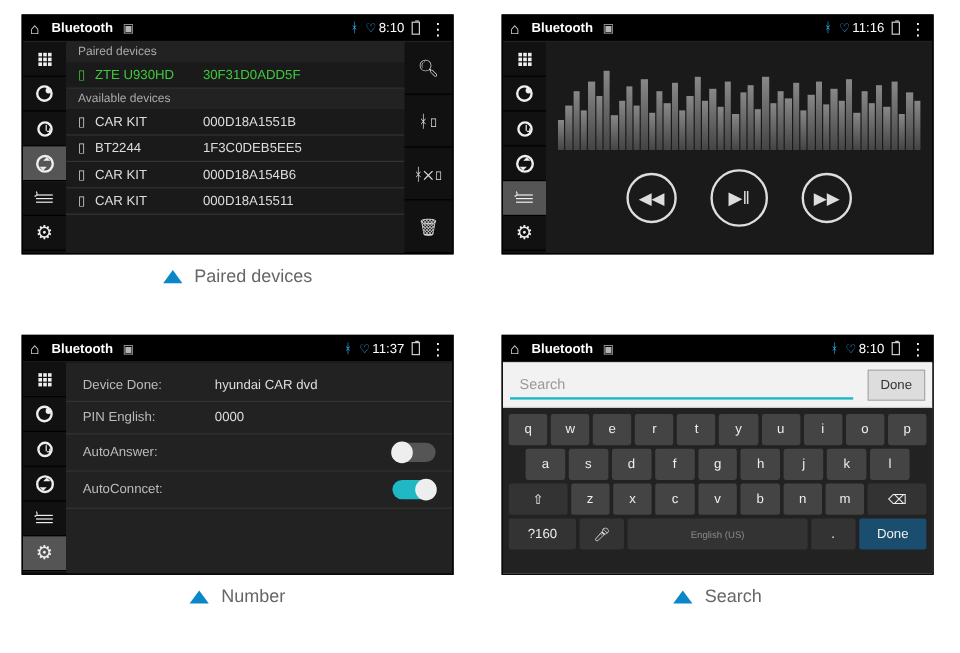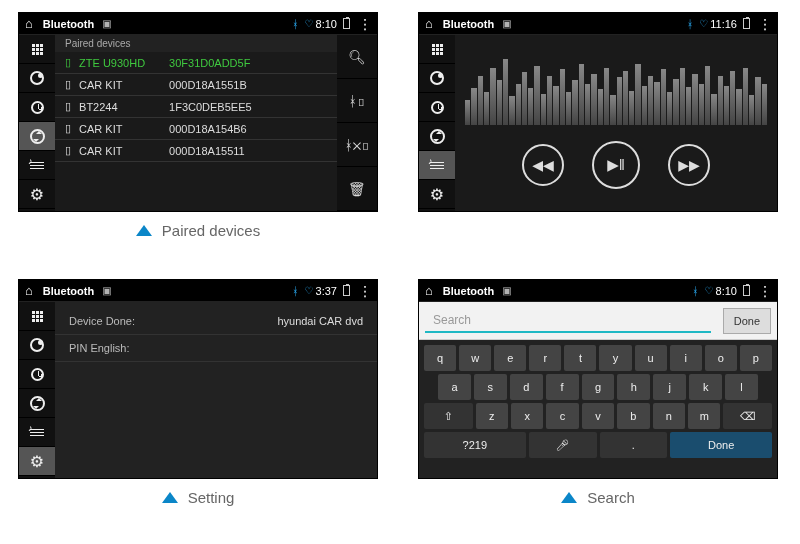--- a/index.html
+++ b/index.html
@@ -48,21 +48,21 @@
   .devrow .mac{}
   
   .eq{height:90px;display:flex;align-items:flex-end;gap:1px;padding:8px 10px 0;}
   .eq div{flex:1;background:linear-gradient(#888,#444);}
   .controls{display:flex;justify-content:center;align-items:center;gap:28px;padding:16px 0;}
   .ctrlbtn{width:42px;height:42px;border:2px solid #ddd;border-radius:50%;display:flex;align-items:center;justify-content:center;color:#ddd;font-size:14px;}
   .ctrlbtn.big{width:48px;height:48px;font-size:15px;}
   
   .setrow{display:flex;align-items:center;padding:7px 14px;border-bottom:1px solid #333;font-size:11px;color:#bbb;}
   .setrow .lbl{flex:0 0 110px;}
-  .setrow .val{flex:1;text-align:right;color:#ddd;}
+  .setrow .val{flex:1;text-align:left;color:#ddd;}
   .toggle{width:36px;height:16px;border-radius:8px;position:relative;margin-left:auto;}
   .toggle.off{background:#555;}
   .toggle.on{background:#1fb8c4;}
   .toggle::after{content:"";position:absolute;width:18px;height:18px;background:#eee;border-radius:50%;top:-1px;}
   .toggle.off::after{left:-1px;}
   .toggle.on::after{right:-1px;}
   
   .searchscreen .body{flex-direction:column;background:#fff;}
   .searchbar{height:38px;display:flex;align-items:center;background:#f2f2f2;border-bottom:1px solid #ccc;}
   .searchbar .inp{flex:1;padding:4px 8px;color:#999;font-size:12px;border-bottom:2px solid #1fb8c4;margin:4px 6px;}
@@ -131,20 +131,21 @@
               <span class="gear">⚙</span>
             </div>
         </div>
         <div class="main">
           <div class="section-head">Paired devices</div>
           <div class="devrow paired">
             <span class="phone">▯</span>
             <span class="name">ZTE U930HD</span>
             <span class="mac">30F31D0ADD5F</span>
           </div>
+          <div class="section-head">Available devices</div>
           <div class="devrow">
               <span class="phone">▯</span>
               <span class="name">CAR KIT</span>
               <span class="mac">000D18A1551B</span>
             </div>
           <div class="devrow">
               <span class="phone">▯</span>
               <span class="name">BT2244</span>
               <span class="mac">1F3C0DEB5EE5</span>
             </div>
@@ -298,21 +299,21 @@
 
   <div class="cell">
     <div class="screen">
       <div class="topbar">
         <span class="home">⌂</span>
         <span class="title">Bluetooth</span>
         <span class="pic">▣</span>
         <span class="spacer"></span>
         <span class="bt">ᚼ</span>
         <span class="heart">♡</span>
-        <span class="time">3:37</span>
+        <span class="time">11:37</span>
         <span class="bat"></span>
         <span class="dots">⋮</span>
       </div>
       <div class="body">
         <div class="sidebar">
           <div class="sideitem">
               <div class="gridicon">
                 <span></span>
                 <span></span>
                 <span></span>
@@ -344,27 +345,36 @@
               <span class="gear">⚙</span>
             </div>
         </div>
         <div class="main" style="background:#222;padding:6px 0;">
           <div class="setrow">
             <span class="lbl">Device Done:</span>
             <span class="val">hyundai CAR dvd</span>
           </div>
           <div class="setrow">
             <span class="lbl">PIN English:</span>
+            <span class="val">0000</span>
+          </div>
+          <div class="setrow">
+            <span class="lbl">AutoAnswer:</span>
+            <span class="toggle off"></span>
+          </div>
+          <div class="setrow">
+            <span class="lbl">AutoConncet:</span>
+            <span class="toggle on"></span>
           </div>
         </div>
       </div>
     </div>
     <div class="caption">
         <span class="tri"></span>
-        <span>Setting</span>
+        <span>Number</span>
       </div>
   </div>
 
   <div class="cell">
     <div class="screen searchscreen">
       <div class="topbar">
         <span class="home">⌂</span>
         <span class="title">Bluetooth</span>
         <span class="pic">▣</span>
         <span class="spacer"></span>
@@ -412,24 +422,25 @@
               <div class="key">c</div>
               <div class="key">v</div>
               <div class="key">b</div>
               <div class="key">n</div>
               <div class="key">m</div>
               <div class="key dark wide">
                 <span>⌫</span>
               </div>
           </div>
           <div class="krow">
-            <div class="key dark wide">?219</div>
+            <div class="key dark wide">?160</div>
               <div class="key dark">
                 <span>🎤︎</span>
               </div>
+              <div class="key dark space">English (US)</div>
               <div class="key dark">.</div>
               <div class="key primary">Done</div>
           </div>
         </div>
       </div>
     </div>
     <div class="caption">
         <span class="tri"></span>
         <span>Search</span>
       </div>

